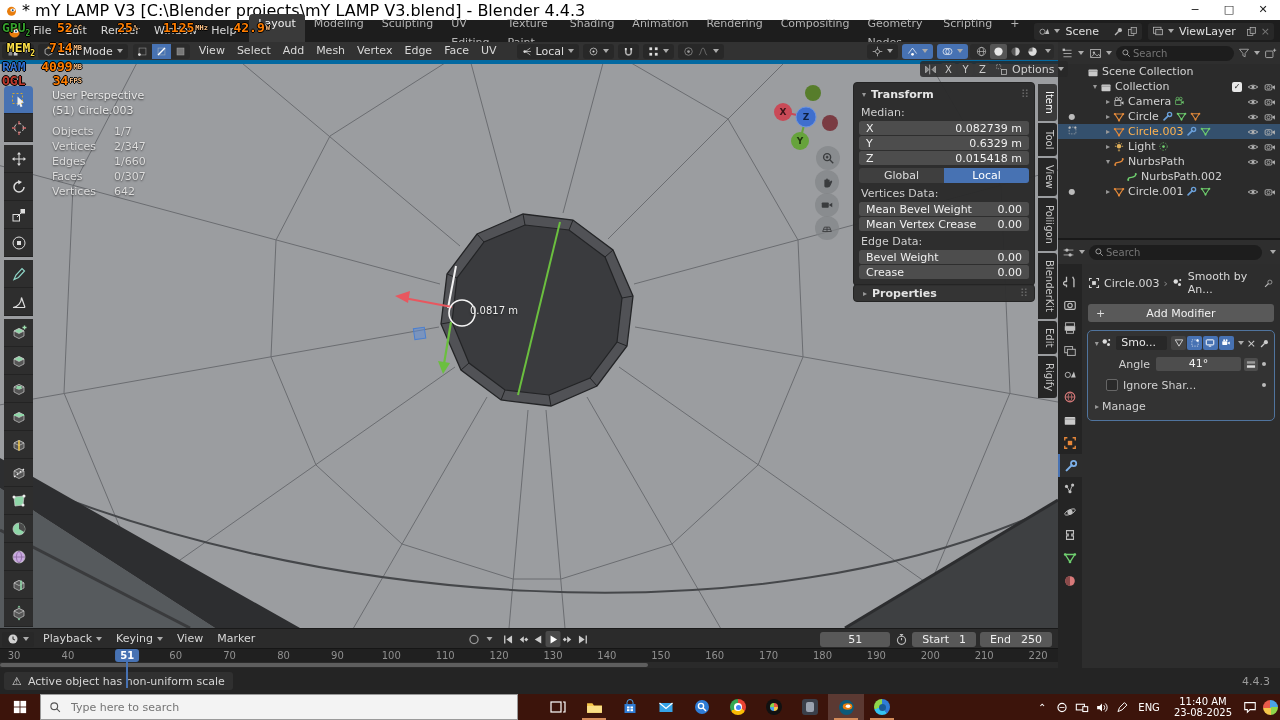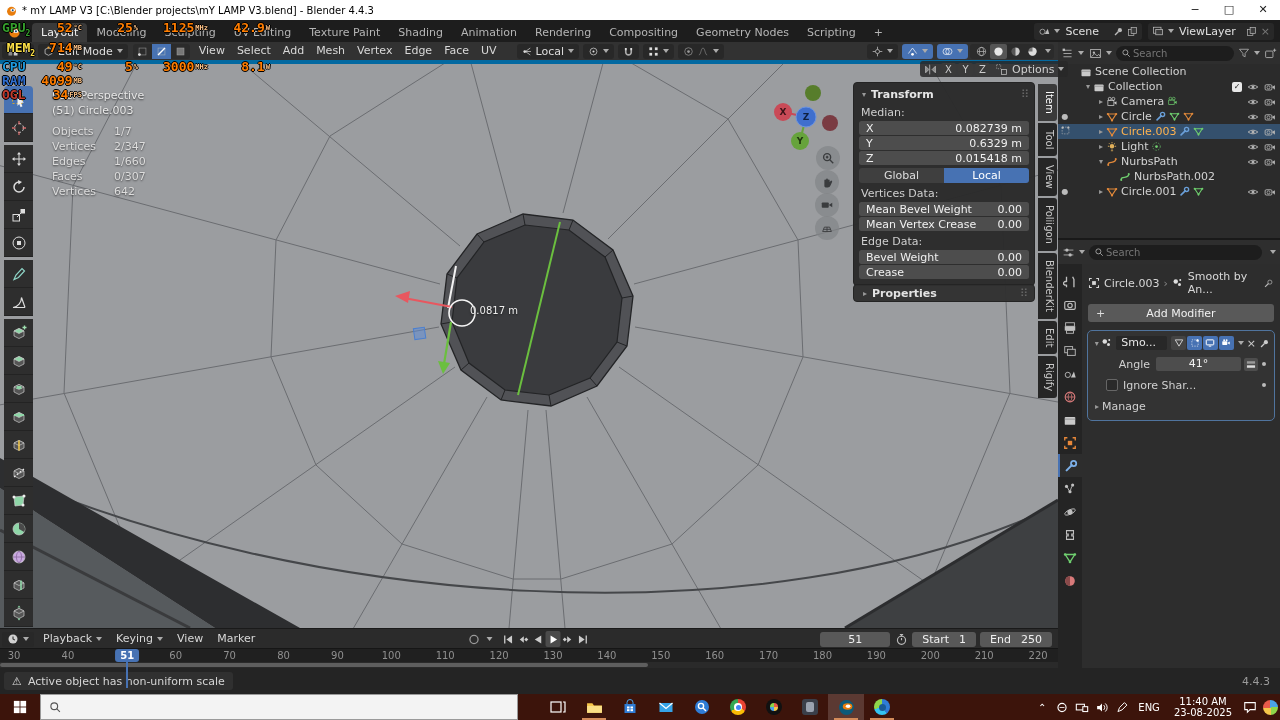--- a/index.html
+++ b/index.html
@@ -5,21 +5,21 @@
   html,body{margin:0;padding:0}
   body{width:1280px;height:720px;position:relative;overflow:hidden;background:#1d1d1d;
        font-family:"DejaVu Sans",sans-serif;font-size:11px;color:#d0d0d0;
        -webkit-font-smoothing:antialiased}
   .abs{position:absolute}
   .ic{display:inline-block;line-height:0;flex:none}
   .ic svg{width:100%;height:100%}
   .ch{display:inline-block;width:0;height:0;border-left:3px solid transparent;border-right:3px solid transparent;border-top:4px solid #ababab;margin-left:4px;vertical-align:middle}
   
   #titlebar{left:0;top:0;width:1280px;height:20px;background:#fff;display:flex;align-items:center;color:#111}
-  #titlebar .t{font-size:10px;margin-left:4px;color:#000}
+  #titlebar .t{font-size:16px;margin-left:4px;color:#000}
   #wincontrols{margin-left:auto;display:flex;height:100%}
   #wincontrols div{width:34px;text-align:center;line-height:20px;color:#222;font-size:11px}
   
   #topbar{left:0;top:20px;width:1280px;height:22px;background:#1d1d1d;display:flex;align-items:center}
   .menu{padding:0 7px;color:#d8d8d8;line-height:22px}
   .ws{padding:0 9px;color:#b5b5b5;line-height:19px;margin-top:3px;border-radius:4px 4px 0 0}
   .ws.active{background:#3a3a3a;color:#efefef}
   .widget{display:flex;align-items:center;background:#282828;border-radius:3px;height:17px;padding:0 4px;margin-left:6px;color:#e0e0e0}
   
   #vph{left:0;top:42px;width:1058px;height:18px;background:#323232;display:flex;align-items:center;border-bottom:4px solid #0369a1;z-index:3}
@@ -64,21 +64,21 @@
   
   #sidetabs{left:1038px;top:84px;width:19px;display:flex;flex-direction:column;z-index:2}
   .stab{writing-mode:vertical-rl;background:#262626;color:#c9c9c9;font-size:10px;padding:7px 2px;border-radius:0 3px 3px 0;margin-bottom:2px;text-align:center}
   .stab.active{background:#3a3a3a;color:#fff}
   
   #rightcol{left:1058px;top:42px;width:222px;height:626px;background:#2b2b2b}
   #outliner-head{left:1058px;top:42px;width:222px;height:22px;background:#2e2e2e;display:flex;align-items:center;padding:0 3px;box-sizing:border-box}
   .search{display:flex;align-items:center;background:#1d1d1d;border-radius:8px;height:15px;flex:1;margin:0 4px;padding:0 5px;color:#888}
   .search input{background:none;border:none;outline:none;color:#bbb;font-size:10px;width:70px;font-family:inherit}
   #outliner-tree{left:1058px;top:64px;width:222px}
-  .orow{display:flex;align-items:center;height:15px;padding-left:2px;color:#d2d2d2}
+  .orow{display:flex;align-items:center;height:15px;padding-left:9px;color:#d2d2d2}
   .orow.sel{background:#34506d}
   .orow.sel .olabel{color:#ffb350}
   .olabel{margin-left:3px;white-space:nowrap}
   .oexp{width:10px;color:#999;font-size:8px;text-align:center}
   .ospacer{margin-left:auto}
   .gutter{width:10px;font-size:8px;color:#bbb;text-align:center}
   #outl-divider{left:1058px;top:238px;width:222px;height:2px;background:#191919}
   
   #prop-head{left:1058px;top:240px;width:222px;height:24px;background:#2e2e2e;display:flex;align-items:center;padding:0 4px;box-sizing:border-box}
   #prop-tabs{left:1058px;top:264px;width:24px;height:404px;background:#242424;display:flex;flex-direction:column;align-items:center;padding-top:6px}
@@ -153,20 +153,27 @@
     <div>✕</div>
   </div>
 </div>
 
 <div id="topbar" class="abs">
   <span class="ic" style="width:15px;height:15px;margin:0 4px 0 7px"><svg viewBox="0 0 16 16">
         <circle cx="8" cy="9" r="5.5" fill="#e87d0d"></circle>
         <ellipse cx="9.5" cy="7.5" rx="3" ry="2" fill="#fff"></ellipse>
         <circle cx="9.5" cy="7.8" r="1.2" fill="#1b4a7a"></circle>
       </svg></span>
+  <span id="topmenus" style="display:flex">
+      <span class="menu">File</span>
+      <span class="menu">Edit</span>
+      <span class="menu">Render</span>
+      <span class="menu">Window</span>
+      <span class="menu">Help</span>
+    </span>
   <span id="workspaces" style="display:flex;margin-left:6px">
       <span class="ws active">Layout</span>
       <span class="ws">Modeling</span>
       <span class="ws">Sculpting</span>
       <span class="ws">UV Editing</span>
       <span class="ws">Texture Paint</span>
       <span class="ws">Shading</span>
       <span class="ws">Animation</span>
       <span class="ws">Rendering</span>
       <span class="ws">Compositing</span>
@@ -1243,20 +1250,21 @@
           <rect x="8.5" y="1" width="6.5" height="6.5" fill="#fff"></rect>
           <rect x="1" y="8.5" width="6.5" height="6.5" fill="#fff"></rect>
           <rect x="8.5" y="8.5" width="6.5" height="6.5" fill="#fff"></rect>
         </svg></span>
   </div>
   <div id="tbsearch">
     <span class="ic" style="width:12px;height:12px"><svg viewBox="0 0 16 16">
           <circle cx="7" cy="7" r="4.5" fill="none" stroke="#555" stroke-width="1.5"></circle>
           <path d="M10.5,10.5 L14.5,14.5" stroke="#555" stroke-width="1.5"></path>
         </svg></span>
+    <input placeholder="Type here to search" style="">
   </div>
   <div id="tb-apps" style="display:flex;margin-left:22px">
       <div class="tb-app">
         <span class="ic" style="width:16px;height:16px"><svg viewBox="0 0 16 16">
             <rect x="1" y="3" width="10" height="10" fill="none" stroke="#fff" stroke-width="1.2"></rect>
             <path d="M13,3 h2 v10 h-2" fill="none" stroke="#fff" stroke-width="1.2"></path>
           </svg></span>
       </div>
       <div class="tb-app open">
         <span class="ic" style="width:17px;height:17px"><svg viewBox="0 0 16 16">
@@ -1363,27 +1371,20 @@
       <span class="osd-cell"><span class="osd-v">52</span><span class="osd-u">°C</span></span>
       <span class="osd-cell"><span class="osd-v">25</span><span class="osd-u">%</span></span>
       <span class="osd-cell"><span class="osd-v">1125</span><span class="osd-u">MHz</span></span>
       <span class="osd-cell"><span class="osd-v">42.9</span><span class="osd-u">W</span></span>
     </div>
     <div class="osd-row">
       <span class="osd-label" style="color: #fde047; text-align: center;">MEM<sub>2</sub></span>
       <span class="osd-cell"><span class="osd-v">714</span><span class="osd-u">MB</span></span>
     </div>
     <div class="osd-row">
-      <span class="osd-label" style="color: rgb(29, 155, 224);">CPU</span>
-      <span class="osd-cell"><span class="osd-v">49</span><span class="osd-u">°C</span></span>
-      <span class="osd-cell"><span class="osd-v">5</span><span class="osd-u">%</span></span>
-      <span class="osd-cell"><span class="osd-v">3000</span><span class="osd-u">MHz</span></span>
-      <span class="osd-cell"><span class="osd-v">8.1</span><span class="osd-u">W</span></span>
-    </div>
-    <div class="osd-row">
       <span class="osd-label" style="color: rgb(47, 111, 208);">RAM</span>
       <span class="osd-cell"><span class="osd-v">4099</span><span class="osd-u">MB</span></span>
     </div>
     <div class="osd-row">
       <span class="osd-label" style="color: rgb(194, 59, 46);">OGL</span>
       <span class="osd-cell"><span class="osd-v">34</span><span class="osd-u">FPS</span></span>
     </div>
   </div>
 
 </body></html>

